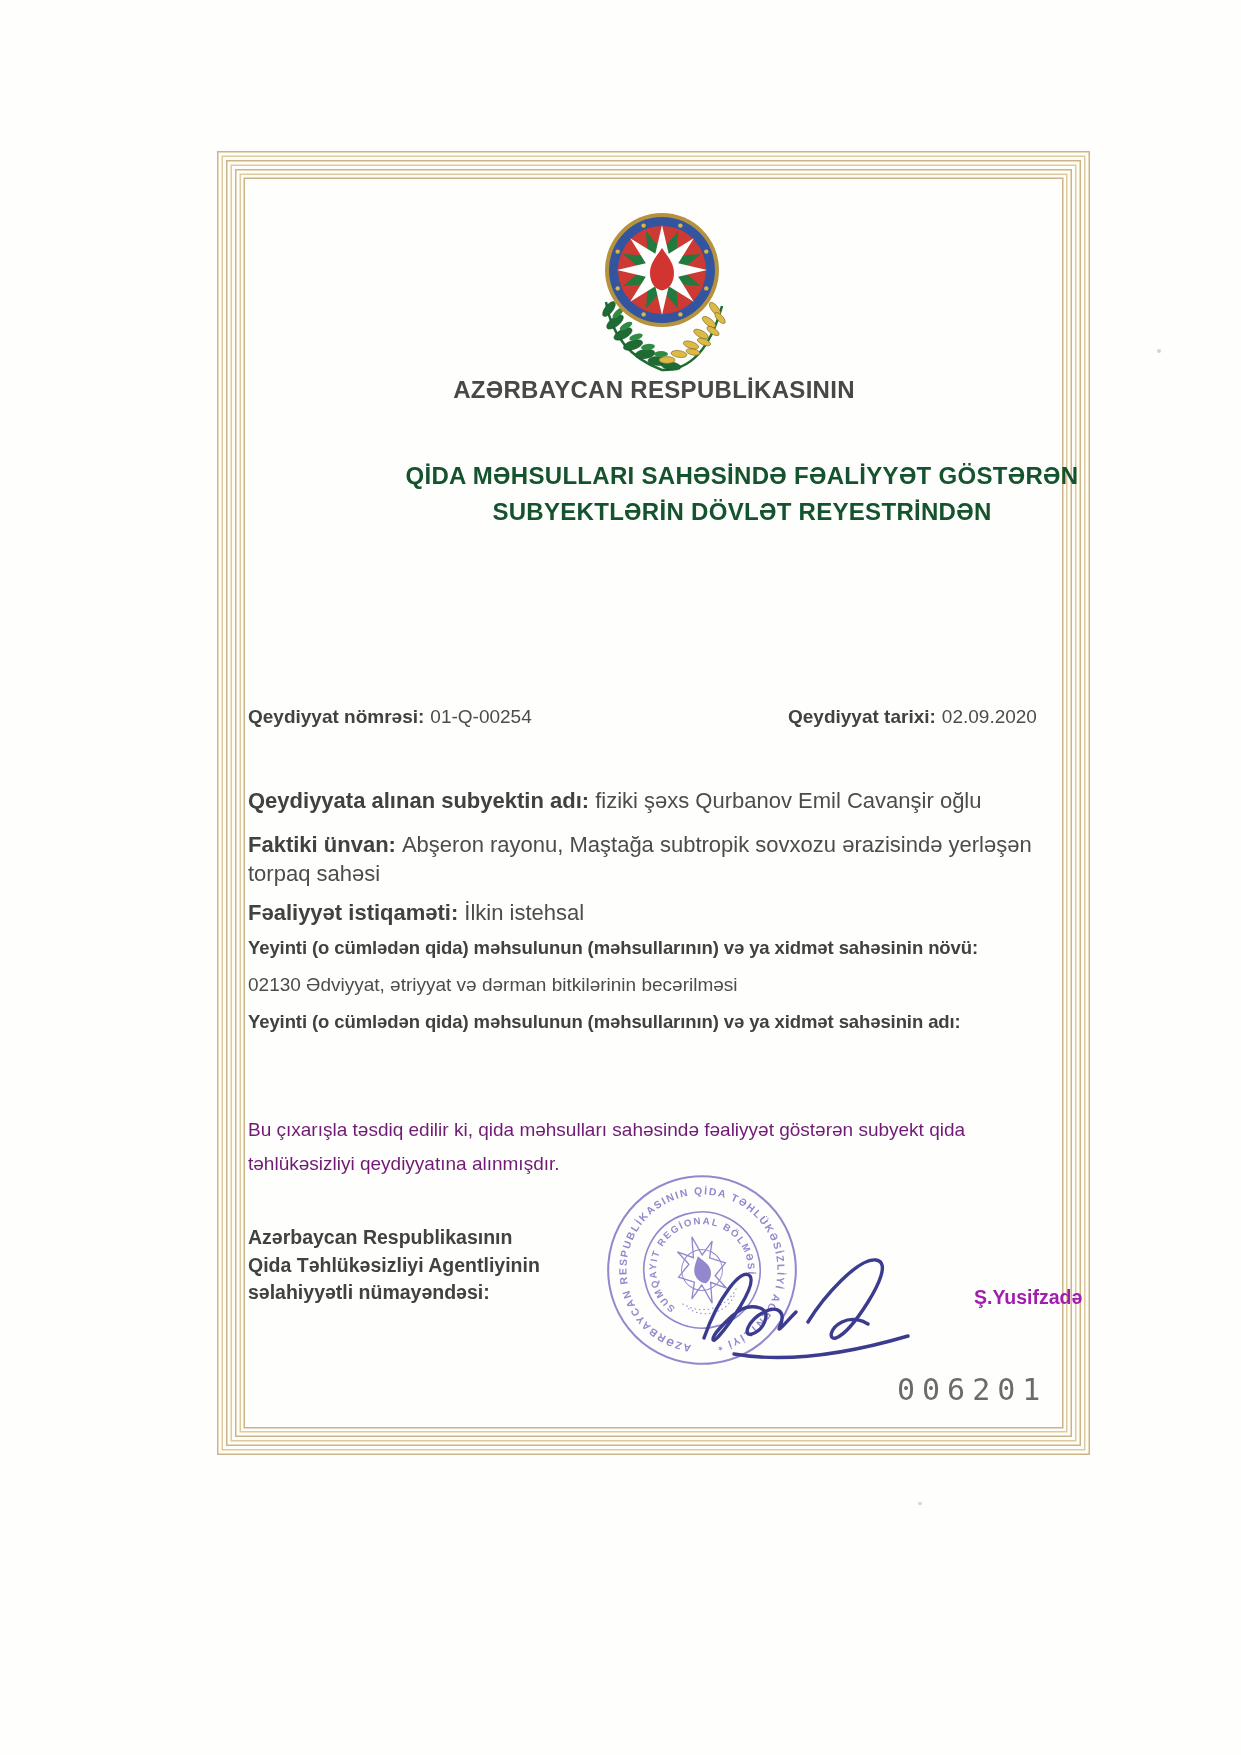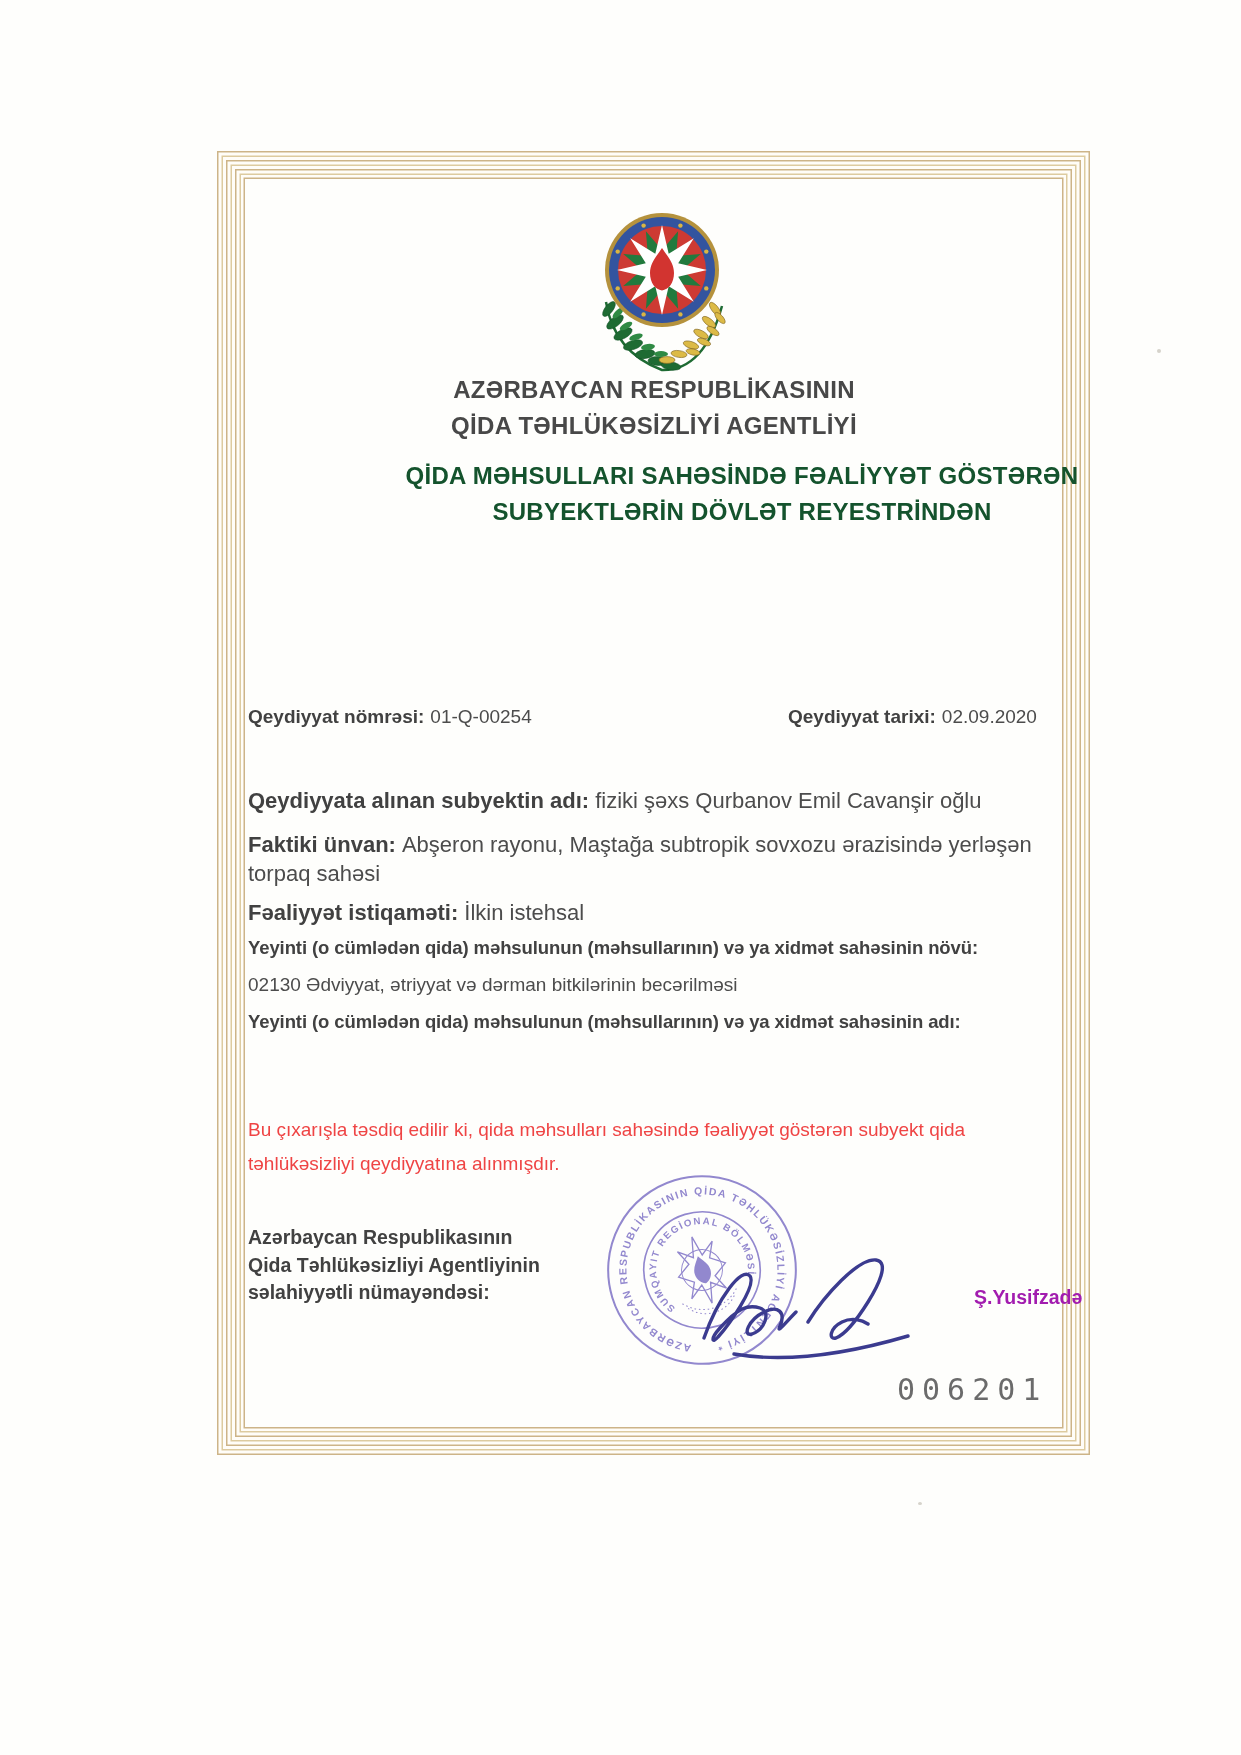--- a/index.html
+++ b/index.html
@@ -43,21 +43,21 @@
   .regline{position:absolute;top:704px;font-size:19px;line-height:26px;}
   .regline.num{left:248px;}
   .regline.date{left:788px;}
   .lbl{font-weight:bold;color:#414141;}
   .val{color:#4c4c4c;margin-left:6px;}
   .field{position:absolute;left:248px;width:815px;font-size:22px;line-height:29px;color:#4c4c4c;}
   .field-head{position:absolute;left:248px;width:830px;font-size:18.5px;line-height:26px;
     font-weight:bold;color:#414141;white-space:nowrap;letter-spacing:-.1px;}
   .field-val{position:absolute;left:248px;width:815px;font-size:19px;line-height:26px;color:#4c4c4c;}
   .confirm{position:absolute;left:248px;top:1113px;width:818px;
-    font-size:19px;line-height:34px;color:#ef4444;}
+    font-size:19px;line-height:34px;color:#701a75;}
   .sig-block{position:absolute;left:248px;top:1224px;
     font-size:19.5px;line-height:27.5px;font-weight:bold;color:#414141;}
   .stamp{position:absolute;left:600px;top:1168px;width:204px;height:204px;
     transform:rotate(-17deg);opacity:.88;}
   .signature{position:absolute;left:690px;top:1238px;width:280px;height:130px;}
   .signer{position:absolute;left:948px;top:1286px;font-size:19.5px;font-weight:bold;color:#a21caf;margin-left:26px;}
   .serial{
     position:absolute;left:897px;top:1372px;
     font-family:"DejaVu Sans Mono",monospace;
     font-size:30px;letter-spacing:7px;color:#525252;opacity:.85;
@@ -118,21 +118,20 @@
         <circle cx="51.6" cy="15.6" r="2.2"></circle>
     </g>
     <circle cx="70" cy="60" r="44" fill="#cd3a33"></circle>
     <polygon fill="#227a3e" points="70,40 86.1,21.2 84.1,45.9 108.8,43.9 90,60 108.8,76.1 84.1,74.1 86.1,98.8 70,80 53.9,98.8 55.9,74.1 31.2,76.1 50,60 31.2,43.9 55.9,45.9 53.9,21.2"></polygon>
     <polygon fill="#ffffff" points="70,15 76.7,43.8 101.8,28.2 86.2,53.3 115,60 86.2,66.7 101.8,91.8 76.7,76.2 70,105 63.3,76.2 38.2,91.8 53.8,66.7 25,60 53.8,53.3 38.2,28.2 63.3,43.8"></polygon>
     <path fill="#d23430" d="M70,38 C76,47 82,53 82,63 C82,73 76.5,79.5 70,80.5 C63.5,79.5 58,73 58,63 C58,53 64,47 70,38 Z"></path>
   </svg>
 
   <div class="org-title">
     <div>AZƏRBAYCAN RESPUBLİKASININ</div>
-    <div>QİDA TƏHLÜKƏSİZLİYİ AGENTLİYİ</div>
   </div>
 
   <div class="doc-title">
     <div>QİDA MƏHSULLARI SAHƏSİNDƏ FƏALİYYƏT GÖSTƏRƏN</div>
     <div>SUBYEKTLƏRİN DÖVLƏT REYESTRİNDƏN</div>
   </div>
 
   <div class="regline num">
     <span class="lbl">Qeydiyyat nömrəsi:</span><span class="val">01-Q-00254</span>
   </div>

